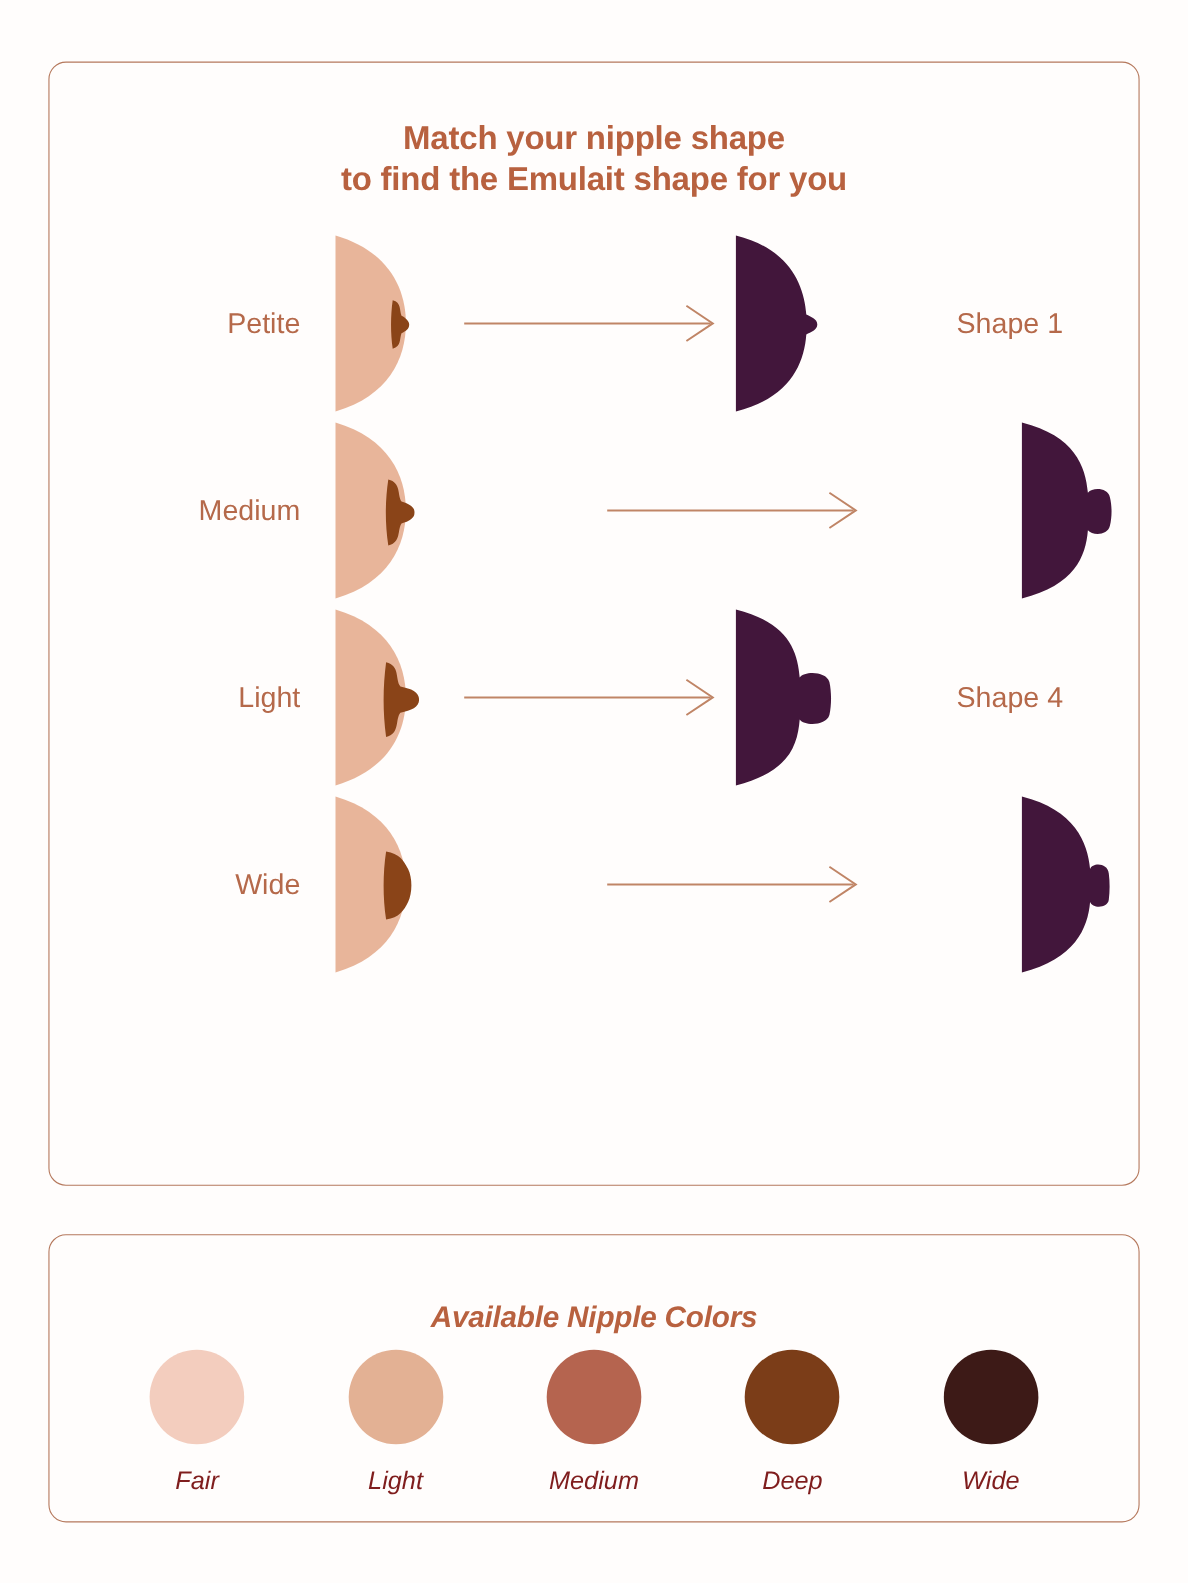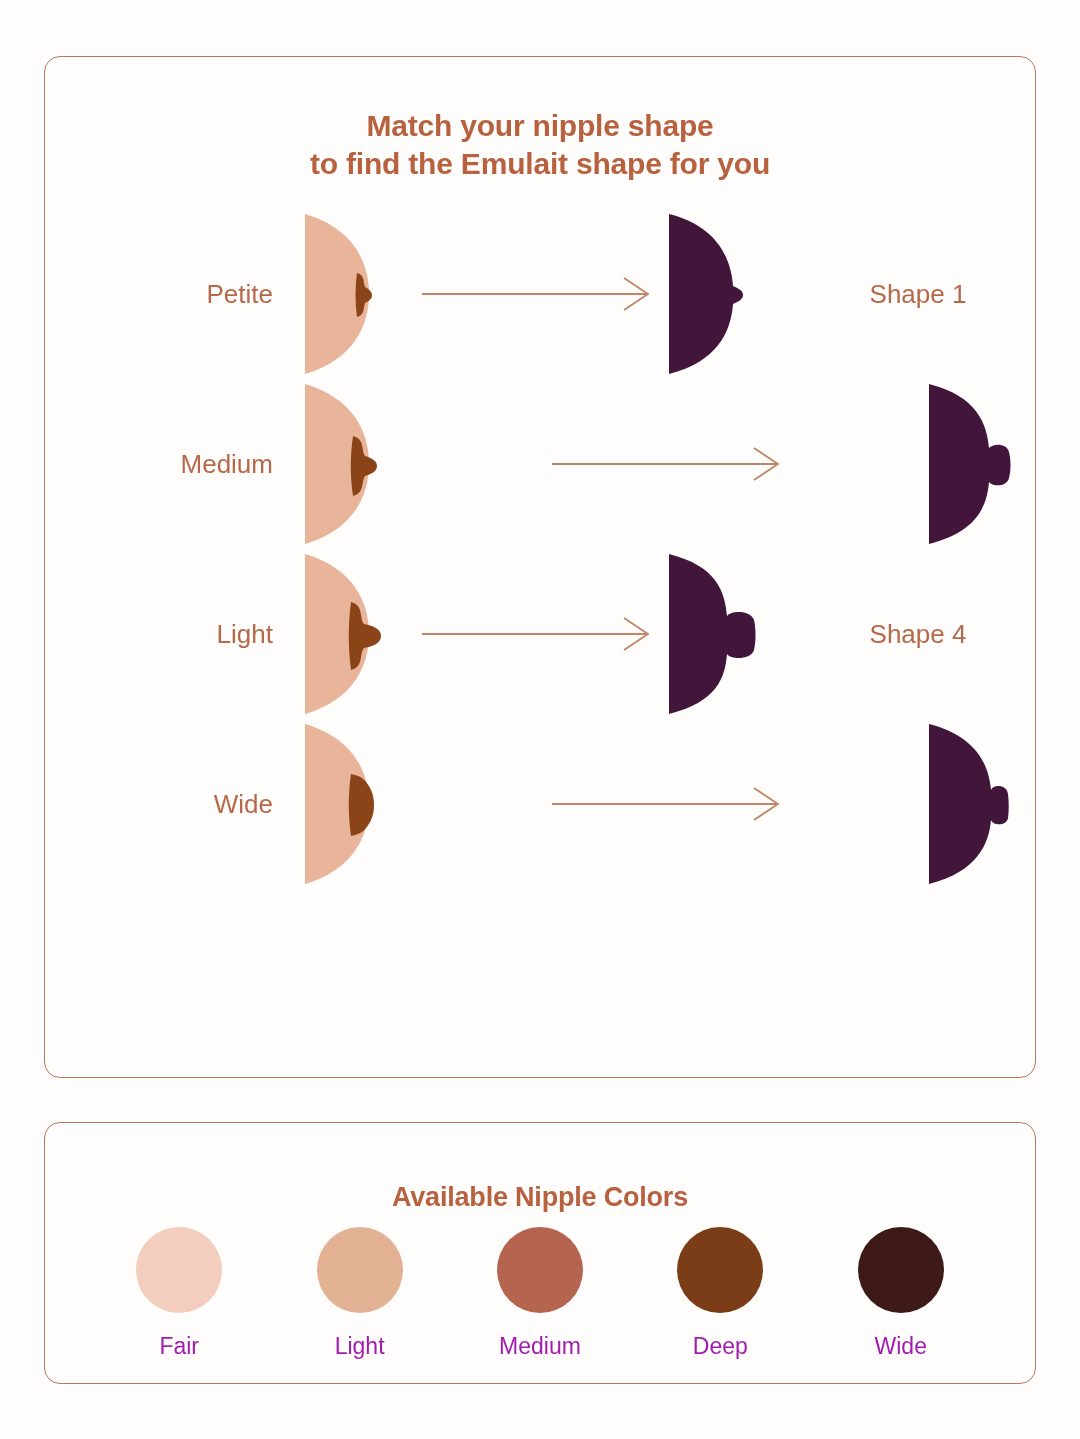--- a/index.html
+++ b/index.html
@@ -33,20 +33,21 @@
     left: 44px;
     top: 56px;
     width: 992px;
     height: 1022px;
   }
   #color-card {
     left: 44px;
     top: 1122px;
     width: 992px;
     height: 262px;
+    font-style: italic;
   }
 
   
   .card-title {
     text-align: center;
     color: #B8613F;
     font-weight: bold;
     letter-spacing: -0.2px;
   }
   #shape-title {
@@ -142,21 +143,21 @@
     align-items: center;
     width: 150px;
   }
   .swatch-dot {
     width: 86px;
     height: 86px;
     border-radius: 50%;
   }
   .swatch-label {
     margin-top: 20px;
-    color: #a21caf;
+    color: #7f1d1d;
     font-size: 23px;
     line-height: 26px;
   }
 </style>
 </head>
 <body>
 
 <div class="page">
 
   <section class="card" id="shape-card">

